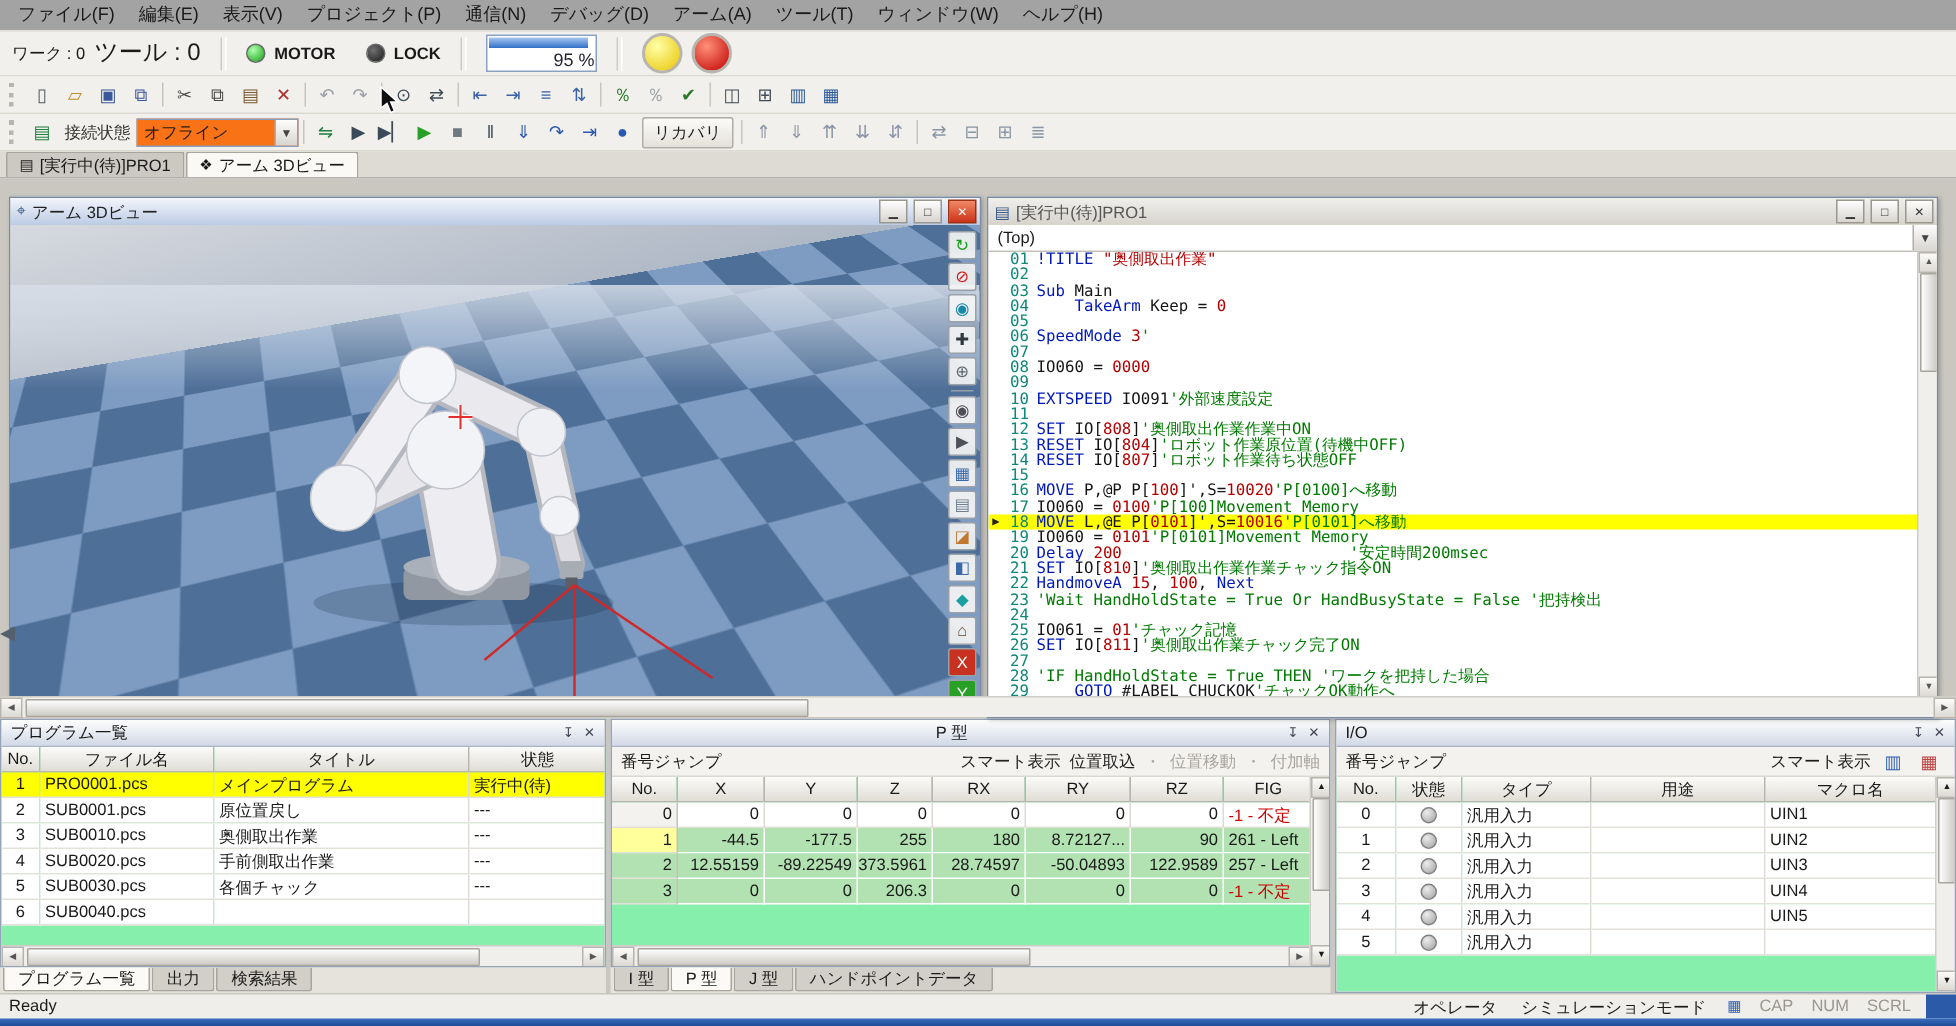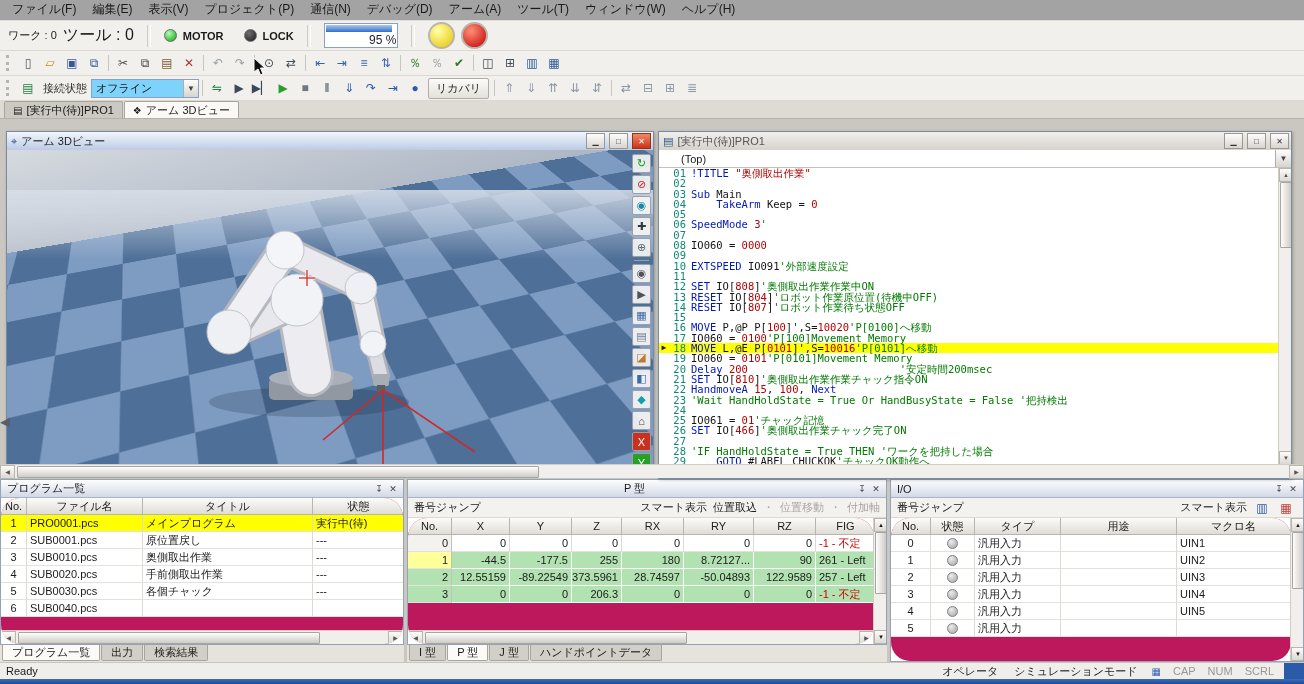--- a/index.html
+++ b/index.html
@@ -19,21 +19,21 @@
   .lamp-red{background:radial-gradient(circle at 35% 30%,#ff9078,#c00000);}
   #progress{width:72px;height:23px;background:#fff;border:1px solid #8aa0c0;position:relative;display:flex;align-items:flex-end;justify-content:center;}
   #progress .fill{position:absolute;left:1px;top:1px;height:7px;background:linear-gradient(#a8c8f0,#3070c8);}
   #progress .ptext{font-size:12px;color:#223;line-height:14px;margin-left:44px;}
   .blabel{font-weight:bold;font-size:11px;}
   
   .tbar{height:25px;border-bottom:1px solid #dcd9d3;display:flex;align-items:center;padding-left:4px;background:#f2f0ec;}
   .grip{width:3px;height:16px;border-left:3px dotted #b8b5ae;margin:0 5px 0 2px;}
   .tbtn{width:20px;height:20px;display:flex;align-items:center;justify-content:center;font-size:12px;border:1px solid transparent;border-radius:2px;cursor:default;}
   .tsep{width:1px;height:16px;background:#c8c5bf;margin:0 3px;}
-  .combo{width:106px;height:17px;background:#7dd3fc;border:1px solid #8aa0c0;display:flex;align-items:center;font-size:11px;}
+  .combo{width:106px;height:17px;background:#f97316;border:1px solid #8aa0c0;display:flex;align-items:center;font-size:11px;}
   .combo .cval{flex:1;padding-left:4px;}
   .combo .carr{width:14px;height:100%;background:linear-gradient(#fdfdfd,#d8d5d0);border-left:1px solid #b0ada6;display:flex;align-items:center;justify-content:center;font-size:8px;color:#444;}
   .txtbtn{height:19px;padding:0 7px;display:flex;align-items:center;border:1px solid #b0ada6;background:linear-gradient(#fcfbf9,#e4e1da);font-size:11px;border-radius:2px;margin:0 2px;}
   
   #doctabs{height:18px;background:#dedbd4;border-bottom:1px solid #b4b1aa;display:flex;align-items:flex-end;padding-left:4px;gap:1px;}
   .dtab{height:16px;display:flex;align-items:center;gap:4px;padding:0 8px;font-size:11px;background:#ccc9c2;border:1px solid #a8a59e;border-bottom:none;border-radius:2px 2px 0 0;}
   .dtab.active{background:#faf9f6;}
   .dtab-ic{font-size:10px;}
   
   #workspace{position:relative;height:360px;background:#cac7c1;flex:none;}
@@ -48,21 +48,21 @@
   
   #scene{position:relative;flex:1;overflow:hidden;background:linear-gradient(165deg,#d6dae0 0%,#aab4c2 35%,#8c9cb0 100%);}
   #floor{position:absolute;left:-35%;top:48px;width:170%;height:640px;background:repeating-conic-gradient(#7e9cc2 0% 25%,#4e6f98 0% 50%);background-size:88px 88px;transform:perspective(540px) rotateX(56deg) rotateZ(-17deg);transform-origin:50% 0;}
   #fog{position:absolute;left:0;top:40px;width:100%;height:70px;background:linear-gradient(rgba(215,222,232,.85),rgba(215,222,232,0));}
   #robot-svg{position:absolute;left:0;top:0;}
   #side-icons{position:absolute;right:2px;top:4px;display:flex;flex-direction:column;gap:2px;align-items:center;}
   .sbtn3d{width:17px;height:17px;display:flex;align-items:center;justify-content:center;font-size:11px;background:rgba(244,244,244,.92);border:1px solid #9aa0a8;border-radius:2px;}
   .ssep3d{width:15px;height:1px;background:#9aa0a8;margin:1px 0;}
   
   #scope-row{height:17px;background:#fff;border-bottom:1px solid #c4c1ba;display:flex;align-items:center;font-size:11px;flex:none;}
-  #scope-row .sval{flex:1;padding-left:22px;}
+  #scope-row .sval{flex:1;padding-left:6px;}
   #scope-row .carr{width:15px;height:100%;background:linear-gradient(#fdfdfd,#d8d5d0);border-left:1px solid #b0ada6;display:flex;align-items:center;justify-content:center;font-size:8px;color:#444;}
   #code-wrap{position:relative;flex:1;overflow:hidden;background:#fff;}
   #code{position:absolute;left:0;top:0;right:12px;bottom:13px;overflow:hidden;font-family:"DejaVu Sans Mono","Liberation Mono",monospace;font-size:10.5px;line-height:10.3px;}
   .cl{display:flex;white-space:pre;height:10.3px;align-items:center;}
   .cl.hl{background:#ffff00;}
   .cg{width:10px;flex:none;color:#222;font-size:8px;text-align:center;}
   .cln{width:17px;flex:none;text-align:right;color:#0e8878;padding-right:5px;}
   .cb{flex:1;}
   .ck{color:#0018b8;} .ct{color:#141414;} .cc{color:#007a00;} .cn{color:#b40000;} .cs{color:#b40000;}
   .vscroll{position:absolute;right:0;top:0;bottom:13px;width:12px;background:#f1efec;border-left:1px solid #d0cdc7;}
@@ -90,21 +90,21 @@
   .trow{display:grid;flex:none;}
   .td{border-right:1px solid #dddad4;border-bottom:1px solid #e4e1db;font-size:11px;display:flex;align-items:center;height:16px;padding:0 3px;white-space:nowrap;overflow:hidden;background:#fff;}
   .td.num{justify-content:flex-end;}
   .td.ctr{justify-content:center;}
   .td.grn{background:#b2e2b2;border-right-color:#ffffff;border-bottom-color:#ffffff;}
   .td.red{color:#cc0000;}
   .td.nocell{background:#f4f2ee;border-right-color:#c4c1ba;justify-content:flex-end;}
   .td.nocell.y{background:#ffff9c;} .td.nocell.g{background:#b2e2b2;}
   .prow-active .td{background:#ffff00;}
   .iodot{width:9px;height:9px;border-radius:50%;background:radial-gradient(circle at 35% 30%,#ececec,#a2a2a2);border:1px solid #808080;}
-  #prog-body,#p-body,#io-body{flex:1;overflow:hidden;display:flex;flex-direction:column;background:#be185d;border-radius:19px;}
+  #prog-body,#p-body,#io-body{flex:1;overflow:hidden;display:flex;flex-direction:column;background:#86efac;}
   .p-vscroll{position:absolute;right:0;top:0;bottom:0;width:12px;background:#f1efec;border-left:1px solid #d0cdc7;}
   
   .ptabs{height:17px;background:#e6e3dc;display:flex;align-items:flex-start;padding-left:2px;gap:1px;flex:none;}
   .ptab{height:15px;padding:0 9px;display:flex;align-items:center;font-size:11px;background:#d2cfc8;border:1px solid #a8a59e;border-top:none;border-radius:0 0 2px 2px;}
   .ptab.active{background:#fbfaf7;}
   
   #statusbar{height:16px;background:#f0eeea;border-top:1px solid #c8c5bf;display:flex;align-items:center;padding-left:6px;font-size:11px;flex:none;}
   #statusbar .flag{color:#9a978f;margin-left:12px;}
   #blue-corner{width:20px;height:16px;background:#2a5aa8;margin-left:10px;}
   #bluestrip{height:5px;background:linear-gradient(#3a6ebc,#1e4a96);flex:none;}
@@ -343,21 +343,21 @@
             <div class="cl"><span class="cg"> </span><span class="cln">16</span><span class="cb"><span class="ck">MOVE </span><span class="ct">P,@P P[</span><span class="cn">100</span><span class="ct">]',S=</span><span class="cn">10020</span><span class="cc">'P[0100]へ移動</span></span></div>
             <div class="cl"><span class="cg"> </span><span class="cln">17</span><span class="cb"><span class="ct">IO060 = </span><span class="cn">0100</span><span class="cc">'P[100]Movement Memory</span></span></div>
             <div class="cl hl"><span class="cg">▶</span><span class="cln">18</span><span class="cb"><span class="ck">MOVE </span><span class="ct">L,@E P[</span><span class="cn">0101</span><span class="ct">]',S=</span><span class="cn">10016</span><span class="cc">'P[0101]へ移動</span></span></div>
             <div class="cl"><span class="cg"> </span><span class="cln">19</span><span class="cb"><span class="ct">IO060 = </span><span class="cn">0101</span><span class="cc">'P[0101]Movement Memory</span></span></div>
             <div class="cl"><span class="cg"> </span><span class="cln">20</span><span class="cb"><span class="ck">Delay </span><span class="cn">200</span><span class="ct">                        </span><span class="cc">'安定時間200msec</span></span></div>
             <div class="cl"><span class="cg"> </span><span class="cln">21</span><span class="cb"><span class="ck">SET </span><span class="ct">IO[</span><span class="cn">810</span><span class="ct">]</span><span class="cc">'奥側取出作業作業チャック指令ON</span></span></div>
             <div class="cl"><span class="cg"> </span><span class="cln">22</span><span class="cb"><span class="ck">HandmoveA </span><span class="cn">15</span><span class="ct">, </span><span class="cn">100</span><span class="ct">, </span><span class="ck">Next</span></span></div>
             <div class="cl"><span class="cg"> </span><span class="cln">23</span><span class="cb"><span class="cc">'Wait HandHoldState = True Or HandBusyState = False '把持検出</span></span></div>
             <div class="cl"><span class="cg"> </span><span class="cln">24</span><span class="cb"></span></div>
             <div class="cl"><span class="cg"> </span><span class="cln">25</span><span class="cb"><span class="ct">IO061 = </span><span class="cn">01</span><span class="cc">'チャック記憶</span></span></div>
-            <div class="cl"><span class="cg"> </span><span class="cln">26</span><span class="cb"><span class="ck">SET </span><span class="ct">IO[</span><span class="cn">466</span><span class="ct">]</span><span class="cc">'奥側取出作業チャック完了ON</span></span></div>
+            <div class="cl"><span class="cg"> </span><span class="cln">26</span><span class="cb"><span class="ck">SET </span><span class="ct">IO[</span><span class="cn">811</span><span class="ct">]</span><span class="cc">'奥側取出作業チャック完了ON</span></span></div>
             <div class="cl"><span class="cg"> </span><span class="cln">27</span><span class="cb"></span></div>
             <div class="cl"><span class="cg"> </span><span class="cln">28</span><span class="cb"><span class="cc">'IF HandHoldState = True THEN 'ワークを把持した場合</span></span></div>
             <div class="cl"><span class="cg"> </span><span class="cln">29</span><span class="cb"><span class="ct">    </span><span class="ck">GOTO </span><span class="ct">#LABEL_CHUCKOK</span><span class="cc">'チャックOK動作へ</span></span></div>
           </div>
         <div class="vscroll">
           <div class="sb">▲</div>
           <div class="vthumb" style="top:14px;height:64px;"></div>
           <div class="sb bot">▼</div>
         </div>
         <div class="hscroll" id="ed-hscroll">

